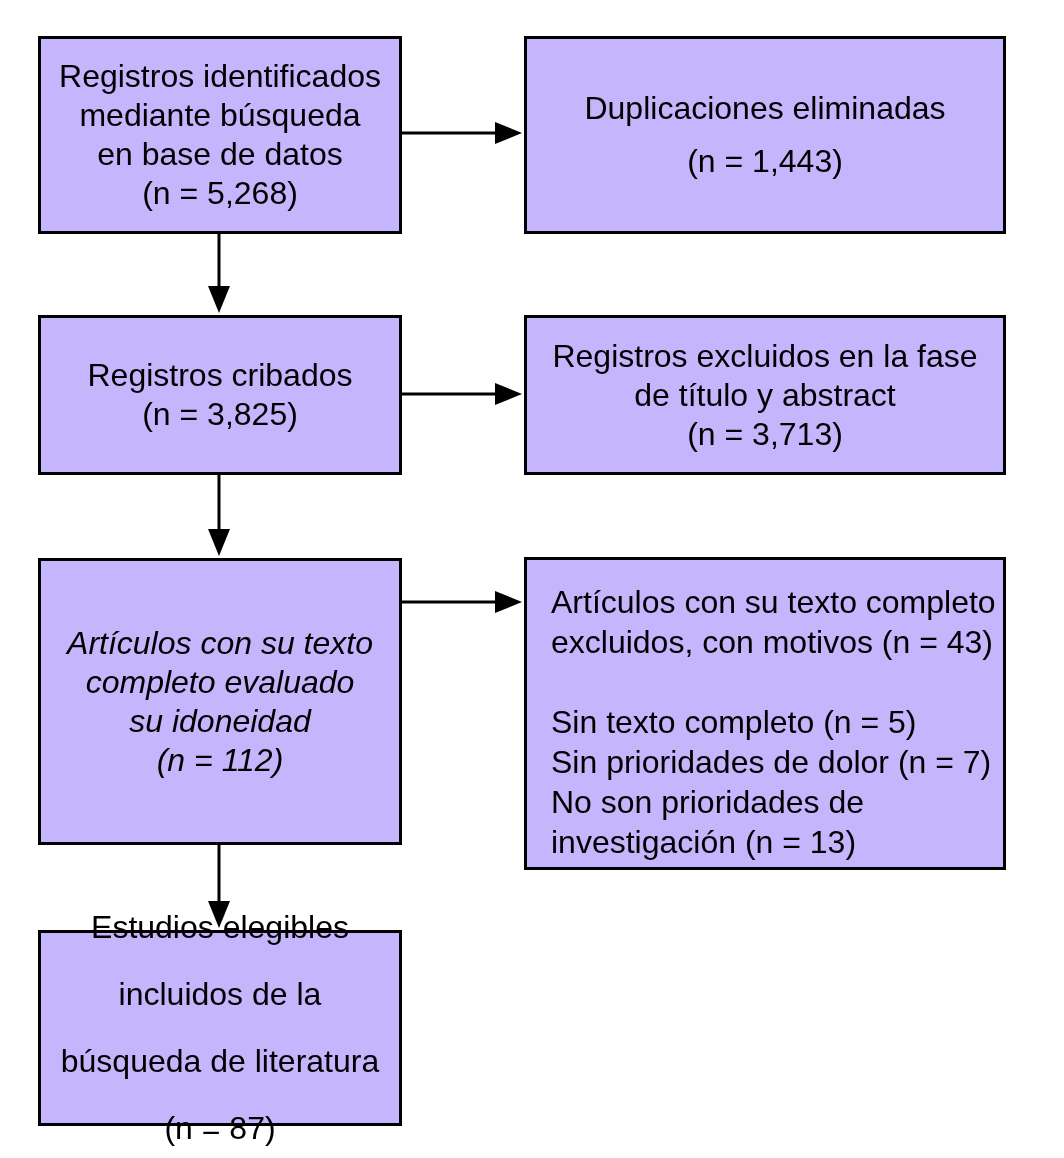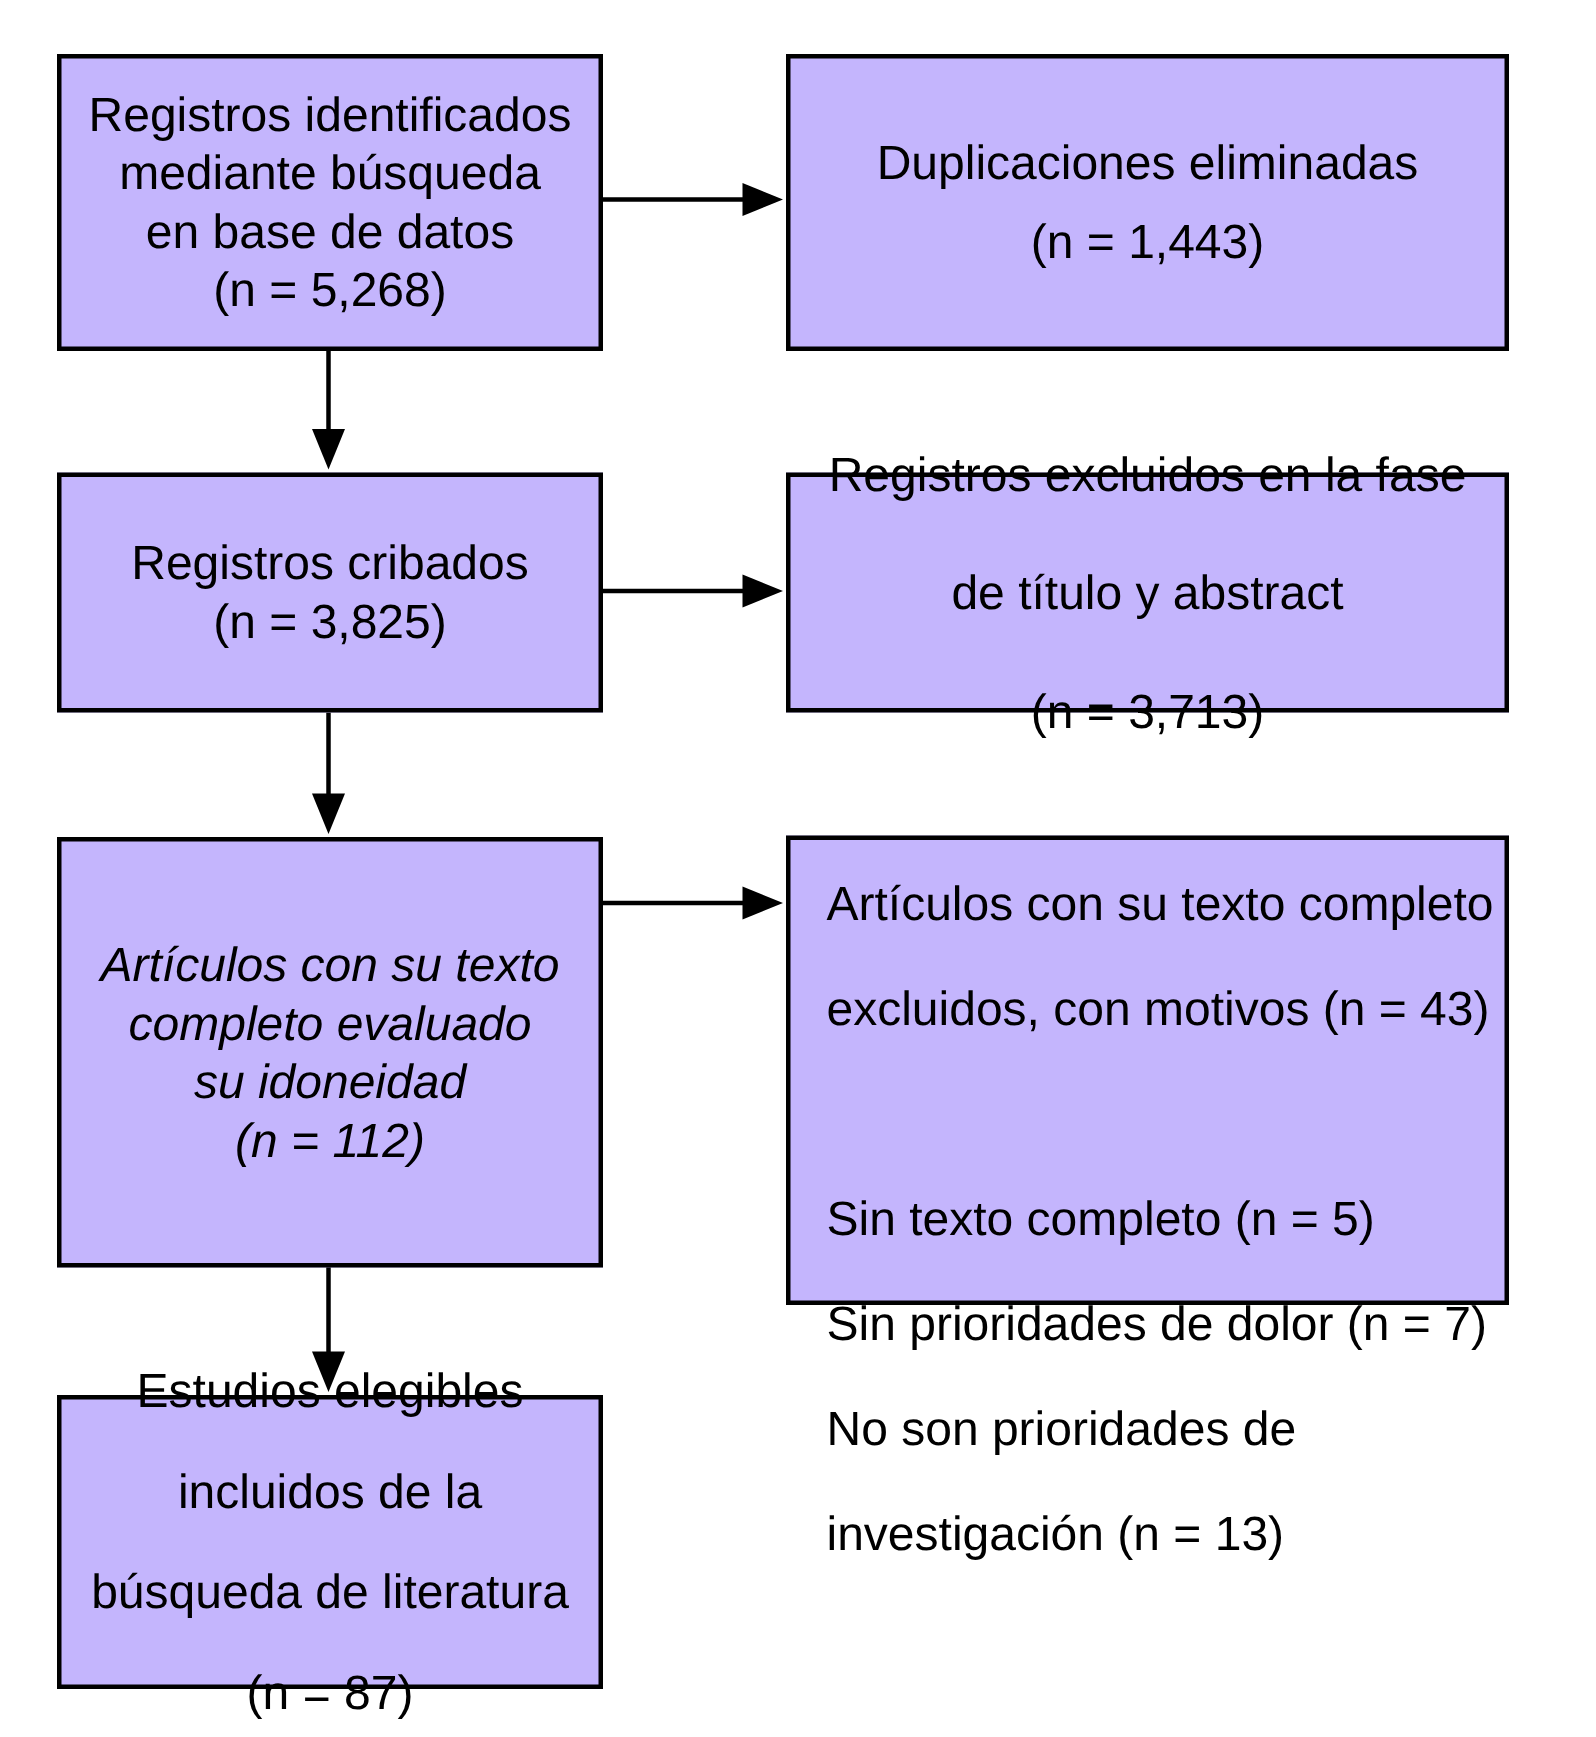--- a/index.html
+++ b/index.html
@@ -33,21 +33,20 @@
   .box .tline {
     min-height: 39px;
     white-space: nowrap;
   }
   .box.left-align {
     justify-content: flex-start;
     align-items: flex-start;
     text-align: left;
     padding: 22px 8px 0 24px;
     line-height: 40px;
-    gap: 30px;
   }
   .box.left-align .tline { min-height: 40px; }
   .arrow-layer {
     position: absolute;
     left: 0; top: 0;
     width: 1064px;
     height: 1158px;
     z-index: 1;
     pointer-events: none;
   }
@@ -116,21 +115,21 @@
     <div class="tline">incluidos de la</div>
     <div class="tline">búsqueda de literatura</div>
     <div class="tline">(n = 87)</div>
   </div>
 
   <div class="box" style="left:524px; top:36px; width:482px; height:198px;gap:14px;">
     <div class="tline">Duplicaciones eliminadas</div>
     <div class="tline">(n = 1,443)</div>
   </div>
 
-  <div class="box" style="left:524px; top:315px; width:482px; height:160px;gap:40px;">
+  <div class="box" style="left:524px; top:315px; width:482px; height:160px;">
     <div class="tline">Registros excluidos en la fase</div>
     <div class="tline">de título y abstract</div>
     <div class="tline">(n = 3,713)</div>
   </div>
 
   <div class="box left-align" style="left:524px; top:557px; width:482px; height:313px;">
     <div class="tline">Artículos con su texto completo</div>
     <div class="tline">excluidos, con motivos (n = 43)</div>
     <div class="tline"></div>
     <div class="tline">Sin texto completo (n = 5)</div>

